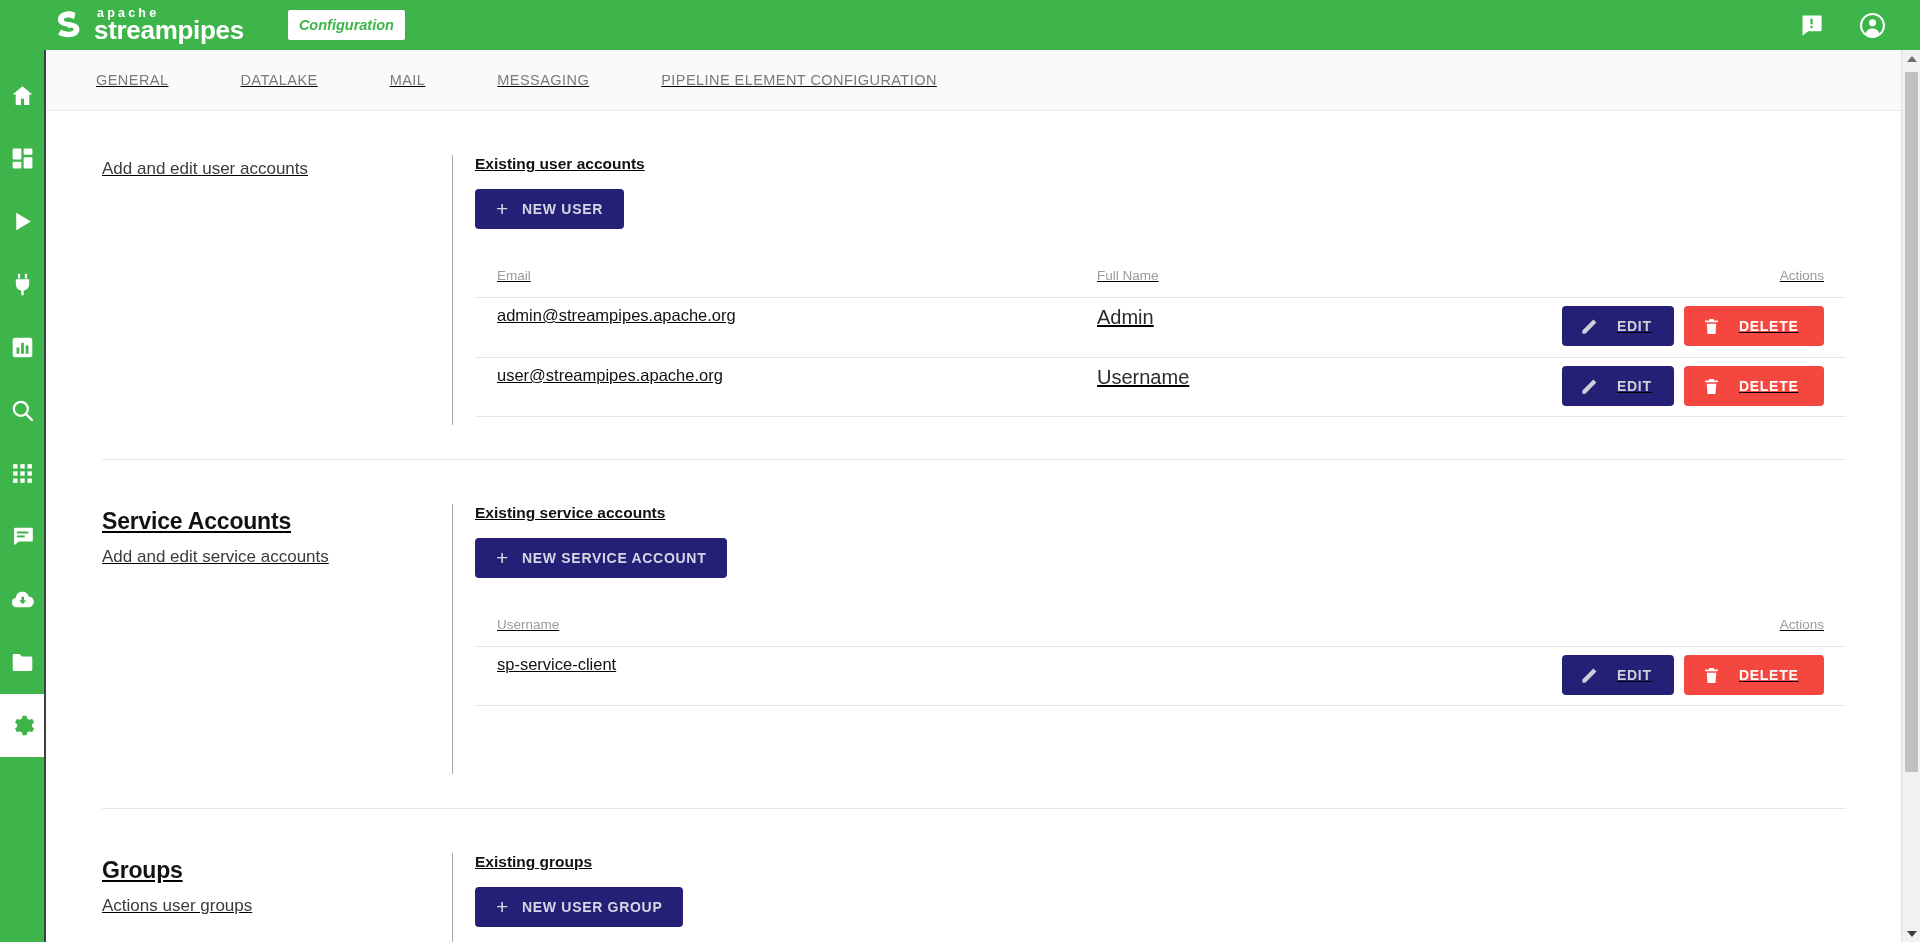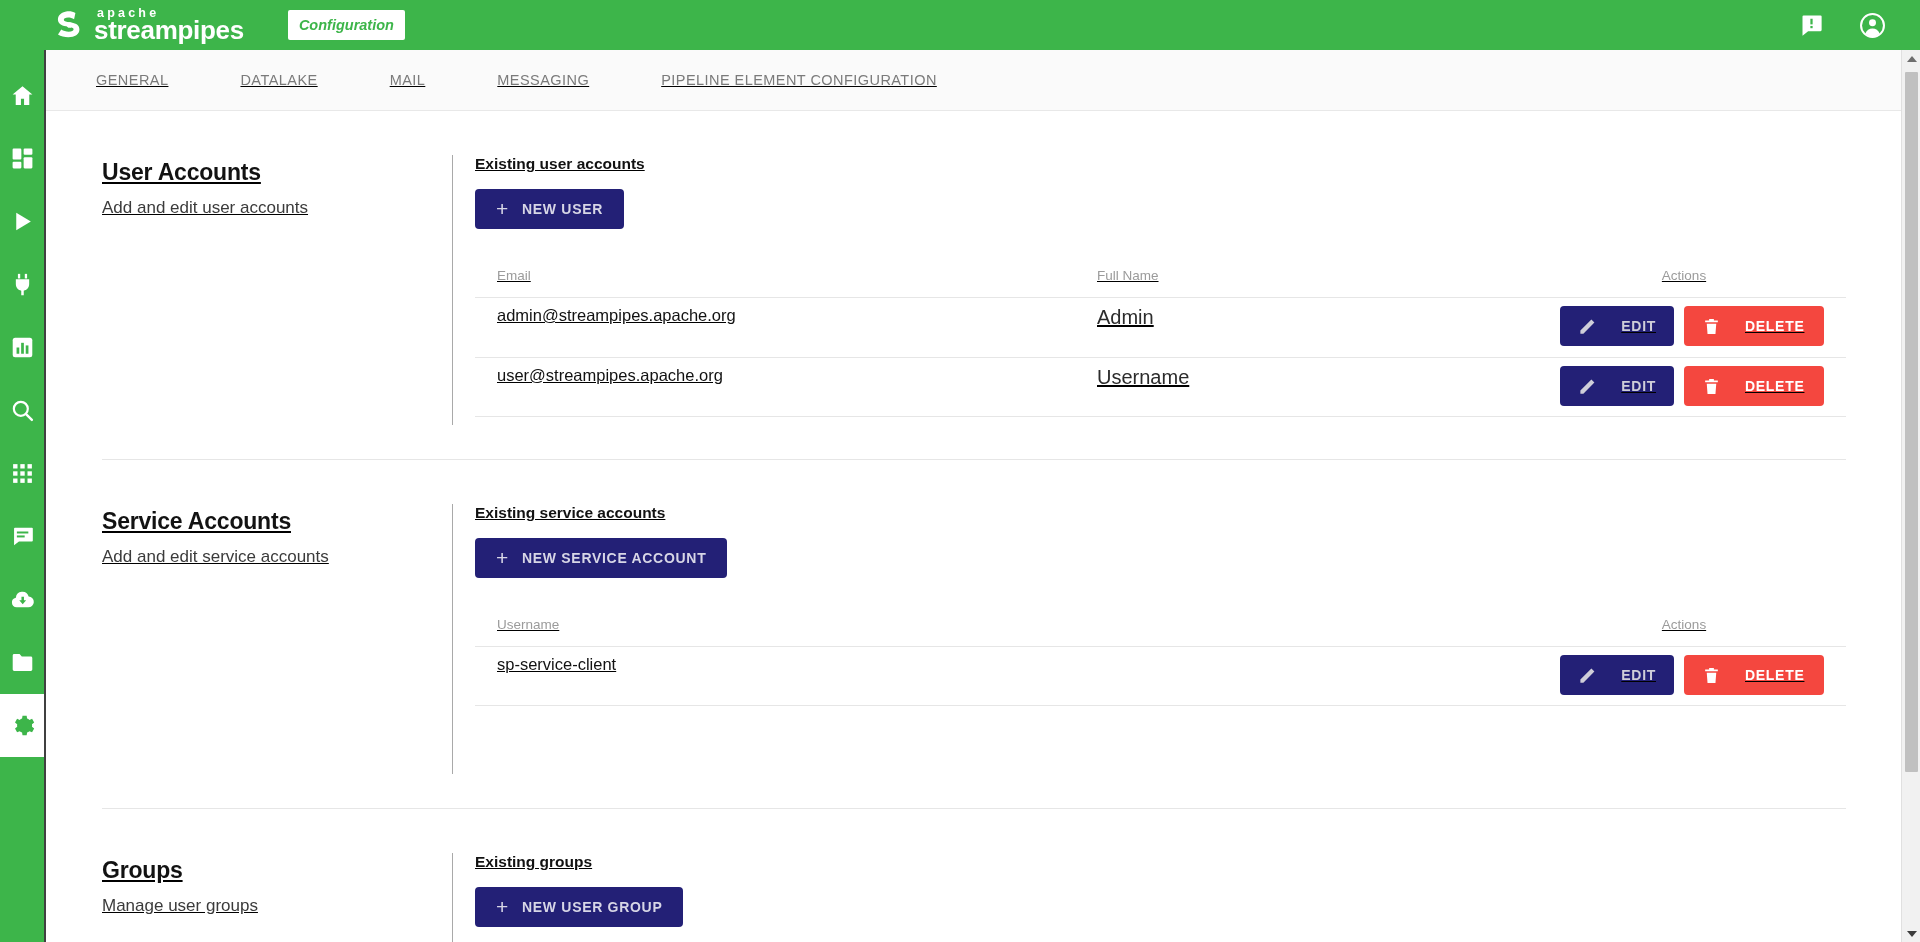--- a/index.html
+++ b/index.html
@@ -153,24 +153,24 @@
     padding: 8px 22px;
   }
   .tbl-row:last-child { border-bottom: 1px solid #e6e6e6; }
   .c-email { flex: 0 0 600px; font-size: 16.5px; color: #121212; }
   .c-name  { flex: 1 1 auto; font-size: 20px; color: #2c2c2c; }
   .c-user  { flex: 1 1 auto; font-size: 16.5px; color: #121212; }
   .c-act   { flex: 0 0 280px; display: flex; justify-content: flex-end; gap: 10px; }
   .h-email { flex: 0 0 600px; }
   .h-name  { flex: 1 1 auto; }
   .h-user  { flex: 1 1 auto; }
-  .h-act   { flex: 0 0 280px; text-align: center; }
+  .h-act   { flex: 0 0 280px; text-align: right; }
 
   .btn-edit, .btn-del {
-    display: inline-flex; align-items: center; gap: 24px;
+    display: inline-flex; align-items: center; gap: 18px;
     border: none; border-radius: 4px;
     height: 40px; padding: 0 18px;
     font-size: 14px; font-weight: 700; letter-spacing: 0.7px;
     font-family: "Liberation Sans", sans-serif;
     cursor: pointer;
   }
   .btn-edit { background: #232076; color: #cfced9; min-width: 112px; }
   .btn-del  { background: #f4473f; color: #ffffff; min-width: 140px; }
   .btn-edit svg, .btn-del svg { width: 19px; height: 19px; flex: 0 0 19px; }
 
@@ -318,21 +318,20 @@
       <div class="tab">DATALAKE</div>
       <div class="tab">MAIL</div>
       <div class="tab">MESSAGING</div>
       <div class="tab">PIPELINE ELEMENT CONFIGURATION</div>
     </div>
 
     <div class="sections">
 
       <div class="section">
         <div class="sec-left">
-          <div class="sec-title">User Accounts</div>
           <div class="sec-sub">Add and edit user accounts</div>
         </div>
         <div class="sec-right">
           <div class="sec-heading">Existing user accounts</div>
           <button class="btn-primary">
             <span class="plus">+</span>
             <span>NEW USER</span>
           </button>
 
           <div class="tbl">
@@ -421,21 +420,21 @@
             </div>
           </div>
         </div>
       </div>
 
       <div class="section-divider"></div>
 
       <div class="section">
         <div class="sec-left">
           <div class="sec-title">Groups</div>
-          <div class="sec-sub">Manage user groups</div>
+          <div class="sec-sub">Actions user groups</div>
         </div>
         <div class="sec-right">
           <div class="sec-heading">Existing groups</div>
           <button class="btn-primary">
             <span class="plus">+</span>
             <span>NEW USER GROUP</span>
           </button>
 
           
         </div>

